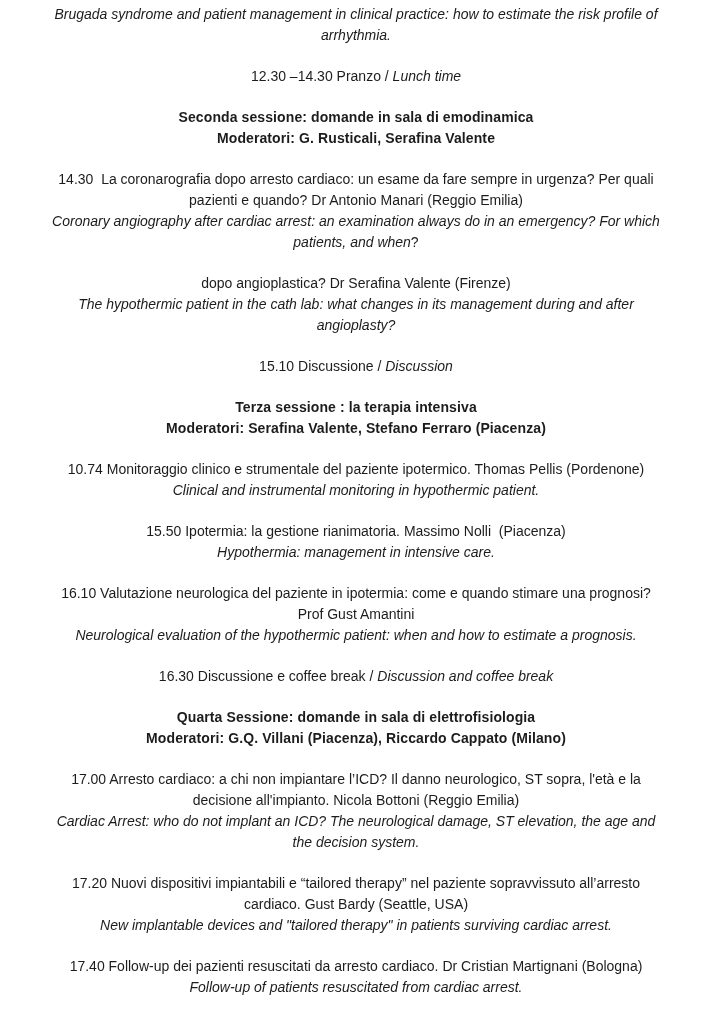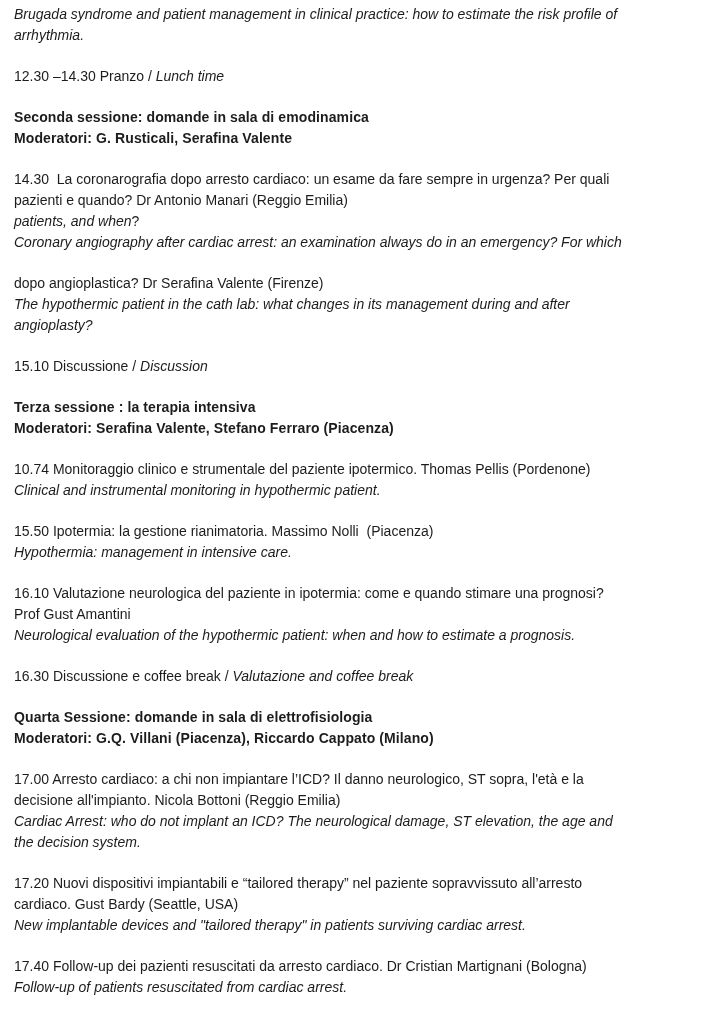--- a/index.html
+++ b/index.html
@@ -9,21 +9,21 @@
     background: #ffffff;
     overflow: hidden;
   }
   body {
     font-family: "Liberation Sans", "DejaVu Sans", sans-serif;
     font-size: 14px;
     line-height: 21px;
     color: #1c1c1c;
     padding: 4px 14px 0 14px;
   }
-  .block { margin-bottom: 20px; }
+  .block { margin-bottom: 20px; text-align: center; }
   .block:last-child { margin-bottom: 12px; }
   .line {
     white-space: pre-wrap;
     min-height: 21px;
   }
   .seg-r { font-style: normal; font-weight: 400; }
   .seg-i { font-style: italic; font-weight: 400; }
   .seg-b { font-style: normal; font-weight: 700; letter-spacing: 0.1px; }
 </style>
 </head>
@@ -37,22 +37,22 @@
     <section class="block">
       <p class="line"><span class="seg-r">12.30 –14.30 Pranzo / </span><span class="seg-i">Lunch time</span></p>
     </section>
     <section class="block">
       <p class="line"><span class="seg-b">Seconda sessione: domande in sala di emodinamica</span></p>
       <p class="line"><span class="seg-b">Moderatori: G. Rusticali, Serafina Valente</span></p>
     </section>
     <section class="block">
       <p class="line"><span class="seg-r">14.30  La coronarografia dopo arresto cardiaco: un esame da fare sempre in urgenza? Per quali</span></p>
       <p class="line"><span class="seg-r">pazienti e quando? Dr Antonio Manari (Reggio Emilia)</span></p>
+      <p class="line"><span class="seg-i">Coronary angiography after cardiac arrest: an examination always do in an emergency? For which</span></p>
       <p class="line"><span class="seg-i">patients, and when</span><span class="seg-r">?</span></p>
-      <p class="line"><span class="seg-i">Coronary angiography after cardiac arrest: an examination always do in an emergency? For which</span></p>
     </section>
     <section class="block">
       <p class="line"><span class="seg-r">dopo angioplastica? Dr Serafina Valente (Firenze)</span></p>
       <p class="line"><span class="seg-i">The hypothermic patient in the cath lab: what changes in its management during and after</span></p>
       <p class="line"><span class="seg-i">angioplasty?</span></p>
     </section>
     <section class="block">
       <p class="line"><span class="seg-r">15.10 Discussione / </span><span class="seg-i">Discussion</span></p>
     </section>
     <section class="block">
@@ -66,21 +66,21 @@
     <section class="block">
       <p class="line"><span class="seg-r">15.50 Ipotermia: la gestione rianimatoria. Massimo Nolli  (Piacenza)</span></p>
       <p class="line"><span class="seg-i">Hypothermia: management in intensive care.</span></p>
     </section>
     <section class="block">
       <p class="line"><span class="seg-r">16.10 Valutazione neurologica del paziente in ipotermia: come e quando stimare una prognosi?</span></p>
       <p class="line"><span class="seg-r">Prof Gust Amantini</span></p>
       <p class="line"><span class="seg-i">Neurological evaluation of the hypothermic patient: when and how to estimate a prognosis.</span></p>
     </section>
     <section class="block">
-      <p class="line"><span class="seg-r">16.30 Discussione e coffee break / </span><span class="seg-i">Valutazione and coffee break</span></p>
+      <p class="line"><span class="seg-r">16.30 Discussione e coffee break / </span><span class="seg-i">Discussion and coffee break</span></p>
     </section>
     <section class="block">
       <p class="line"><span class="seg-b">Quarta Sessione: domande in sala di elettrofisiologia</span></p>
       <p class="line"><span class="seg-b">Moderatori: G.Q. Villani (Piacenza), Riccardo Cappato (Milano)</span></p>
     </section>
     <section class="block">
       <p class="line"><span class="seg-r">17.00 Arresto cardiaco: a chi non impiantare l’ICD? Il danno neurologico, ST sopra, l'età e la</span></p>
       <p class="line"><span class="seg-r">decisione all'impianto. Nicola Bottoni (Reggio Emilia)</span></p>
       <p class="line"><span class="seg-i">Cardiac Arrest: who do not implant an ICD? The neurological damage, ST elevation, the age and</span></p>
       <p class="line"><span class="seg-i">the decision system.</span></p>

